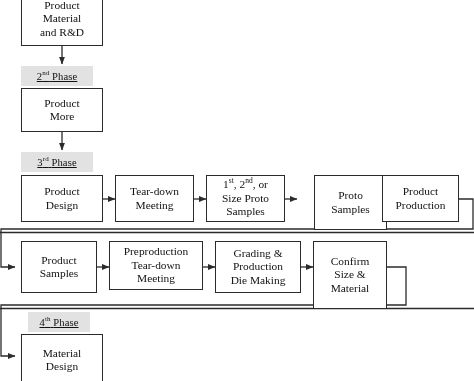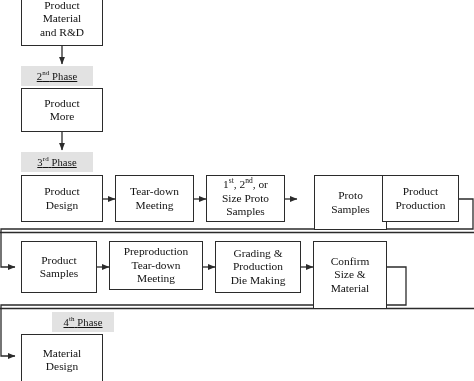--- a/index.html
+++ b/index.html
@@ -178,21 +178,21 @@
   </div>
 
   <div class="node" style="left:313px; top:241px; width:74px; height:68px;">
     <span class="txt">
       <span>Confirm</span><br>
       <span>Size &amp;</span><br>
       <span>Material</span>
     </span>
   </div>
 
-  <div class="phase" style="left:28px; top:312px; width:62px; height:20px;margin-left:24px;">
+  <div class="phase" style="left:28px; top:312px; width:62px; height:20px;">
     <span><span>4</span><sup>th</sup>&nbsp;<span>Phase</span></span>
   </div>
 
   <div class="node" style="left:21px; top:334px; width:82px; height:52px;">
     <span class="txt">
       <span>Material</span><br>
       <span>Design</span>
     </span>
   </div>
 

